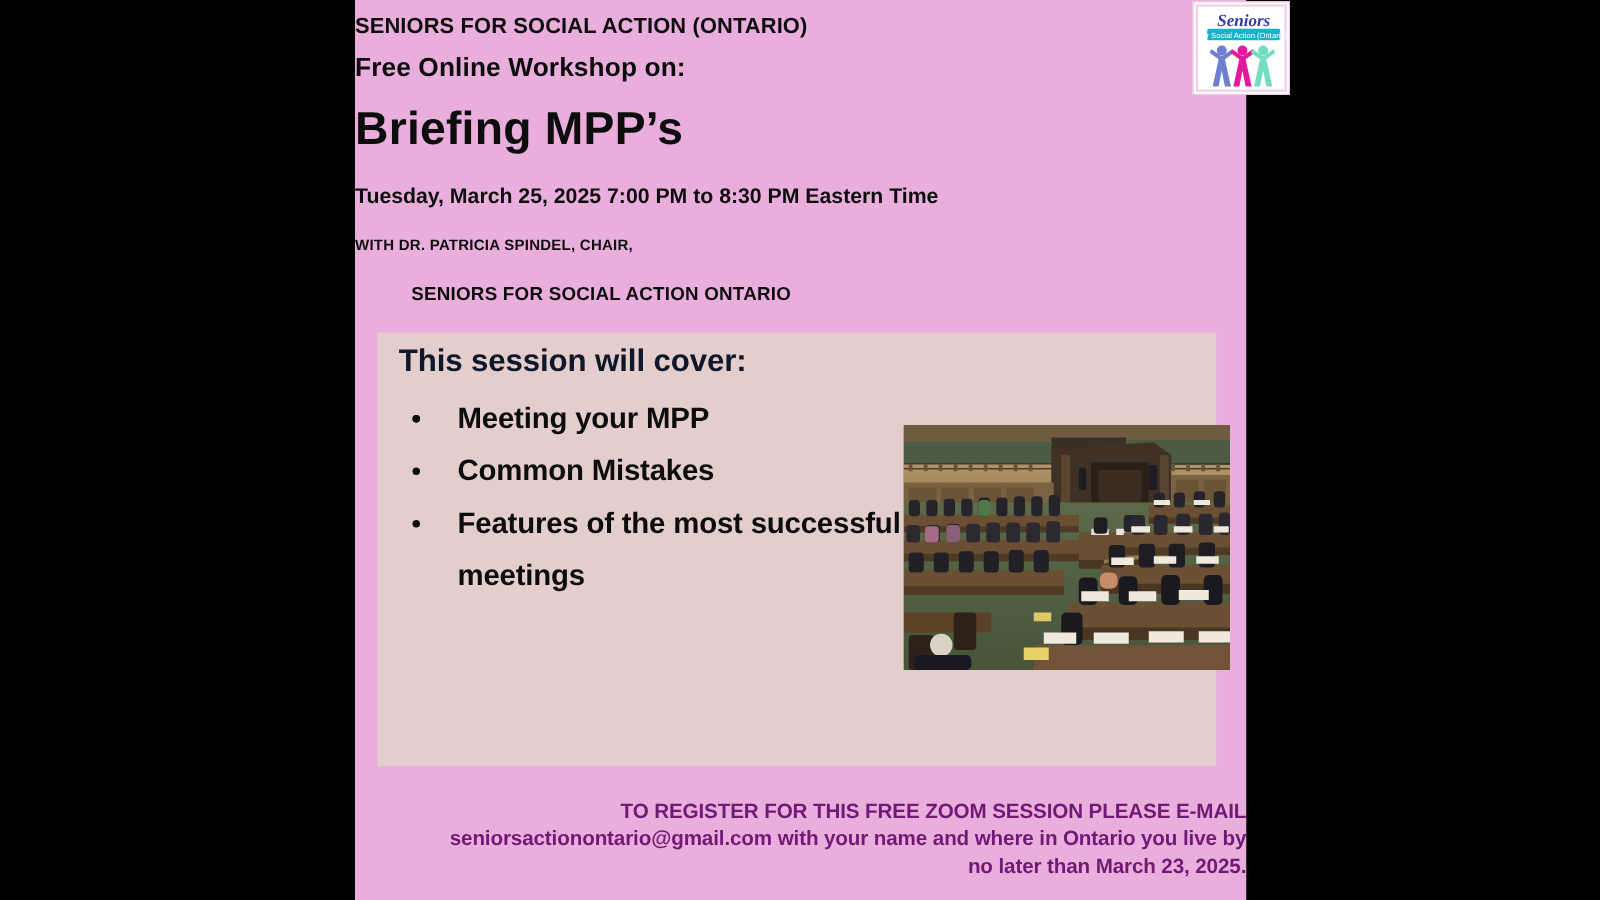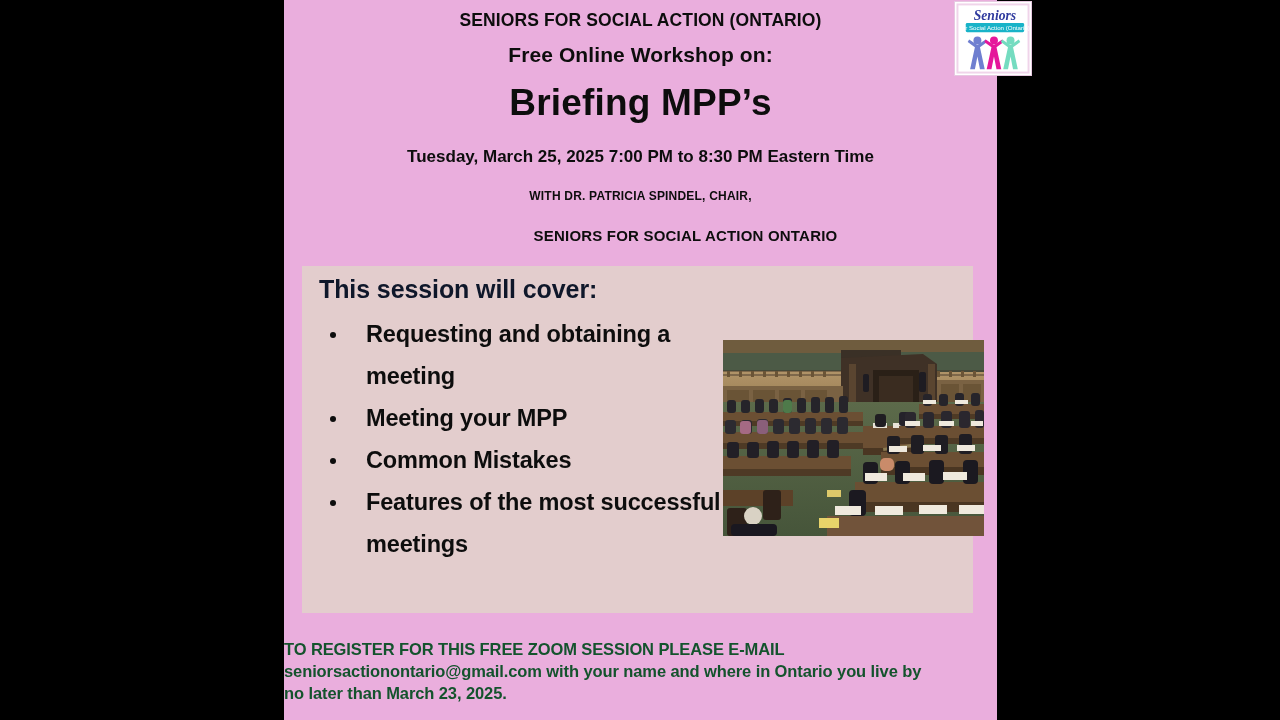--- a/index.html
+++ b/index.html
@@ -52,21 +52,21 @@
     overflow: hidden;
     margin-left: 36px;
   }
   #logo .logo-svg { display: block; width: 100%; height: 100%; }
 
   
   .hdr {
     position: absolute;
     left: 0;
     width: 713px;
-    text-align: center;
+    text-align: left;
     color: #0d0d0d;
     line-height: 1.05;
   }
   #org-line {
     top: 11px;
     font-size: 17.5px;
     font-weight: 700;
     letter-spacing: 0.1px;
   }
   #workshop-line {
@@ -159,22 +159,22 @@
     background: #4a3a2c;
   }
   #photo svg { display: block; width: 100%; height: 100%; }
 
   
   #footer {
     position: absolute;
     left: 0;
     top: 638px;
     width: 713px;
-    text-align: left;
-    color: #14532d;
+    text-align: right;
+    color: #701a75;
     font-size: 16.5px;
     font-weight: 700;
     line-height: 22px;
     letter-spacing: -0.1px;
   }
   #footer div { white-space: nowrap; }
 </style>
 </head>
 <body>
 
@@ -220,21 +220,20 @@
 
     <div class="hdr" id="presenter-org-line">SENIORS FOR SOCIAL ACTION ONTARIO</div>
 
     <div id="panel">
 
       <div id="panel-heading">This session will cover:</div>
 
       <ul id="bullet-list">
         <li>
           <span class="bullet-dot"></span>
-          <span>Requesting and obtaining a meeting</span>
         </li>
         <li>
           <span class="bullet-dot"></span>
           <span>Meeting your MPP</span>
         </li>
         <li>
           <span class="bullet-dot"></span>
           <span>Common Mistakes</span>
         </li>
         <li>

